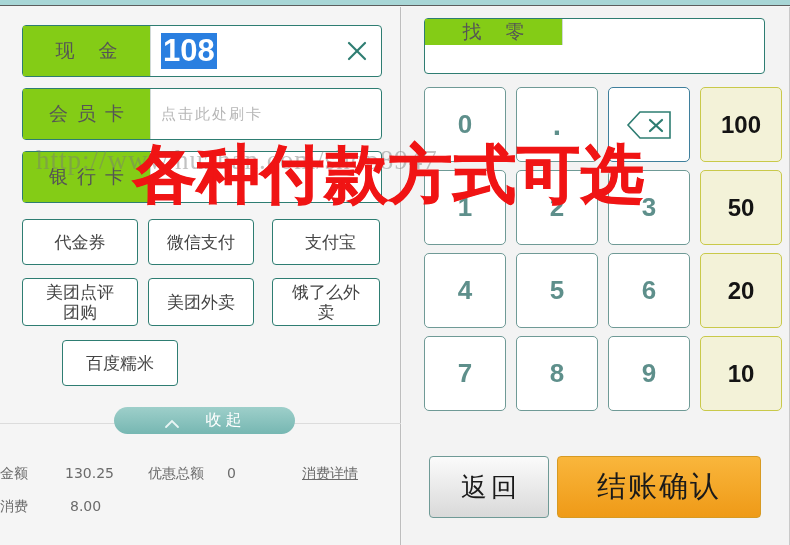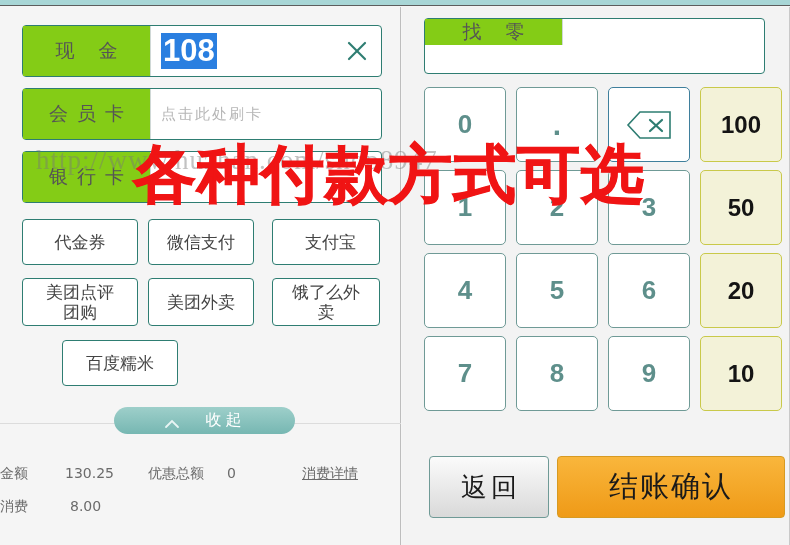--- a/index.html
+++ b/index.html
@@ -210,21 +210,21 @@
     color: #1a1a1a;
     font-size: 26px;
     letter-spacing: 4px;
     text-indent: 4px;
     display: flex; align-items: center; justify-content: center;
     font-family: "DejaVu Sans", sans-serif;
   }
   .btn-confirm {
     position: absolute;
     left: 557px; top: 456px;
-    width: 228px; height: 62px;
+    width: 204px; height: 62px;
     border: 1px solid #d79a22;
     border-radius: 4px;
     background: linear-gradient(180deg, #f9b63c 0%, #ef9a17 100%);
     color: #1a1a1a;
     font-size: 29px;
     letter-spacing: 2px;
     display: flex; align-items: center; justify-content: center;
     font-family: "DejaVu Sans", sans-serif;
   }
 

